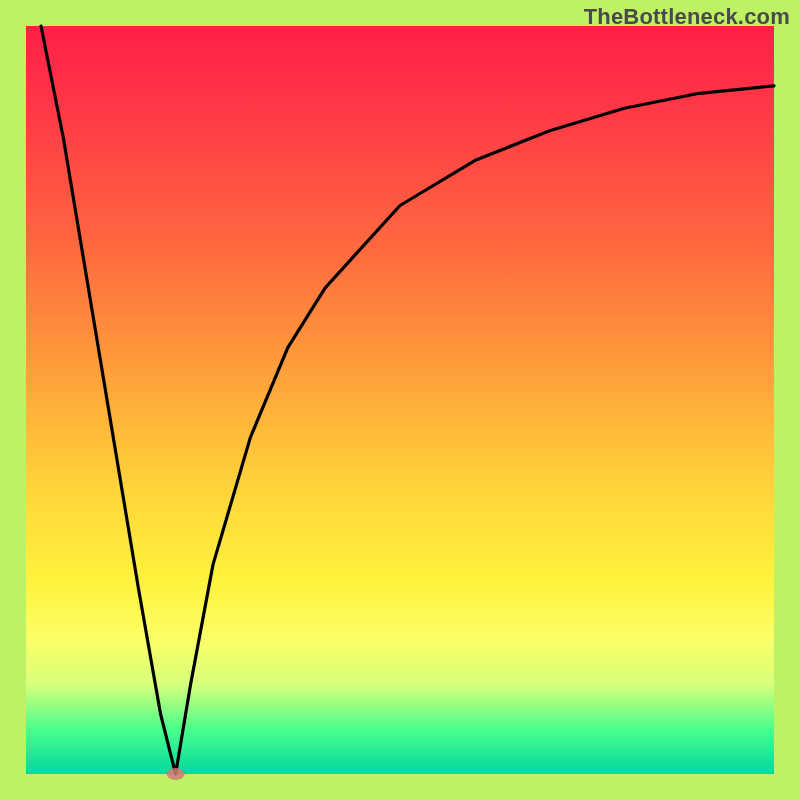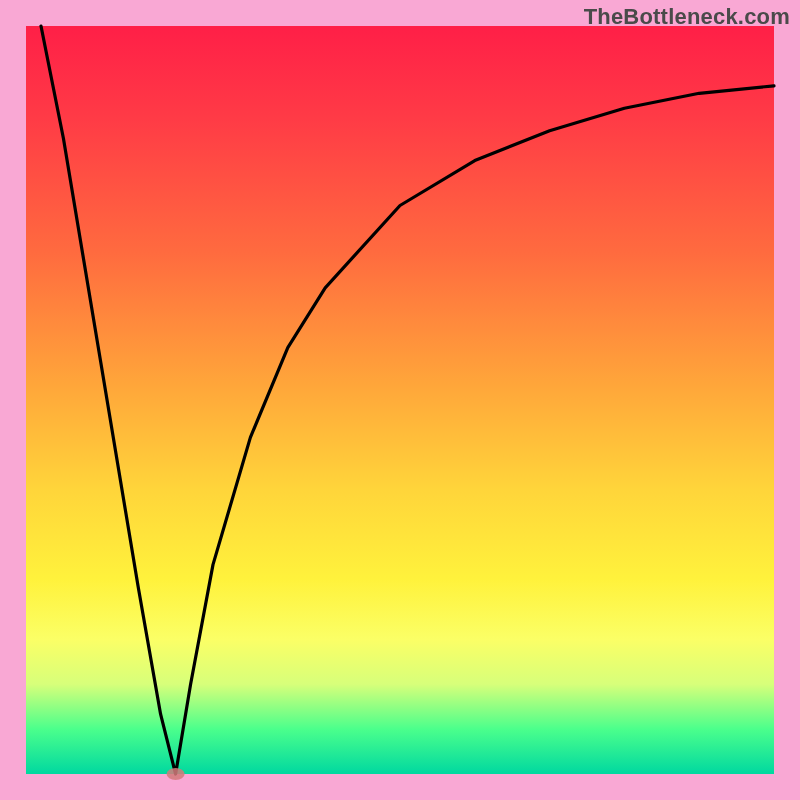--- a/index.html
+++ b/index.html
@@ -8,21 +8,21 @@
     width: 800px;
     height: 800px;
     background: #000;
     font-family: Arial, Helvetica, sans-serif;
     overflow: hidden;
   }
   .frame {
     position: relative;
     width: 800px;
     height: 800px;
-    background: #f9a8d4;
+    background: #bef264;
   }
   .watermark {
     position: absolute;
     top: 4px;
     right: 10px;
     color: #4a4a4a;
     font-size: 22px;
     font-weight: 600;
     letter-spacing: 0.2px;
     user-select: none;

